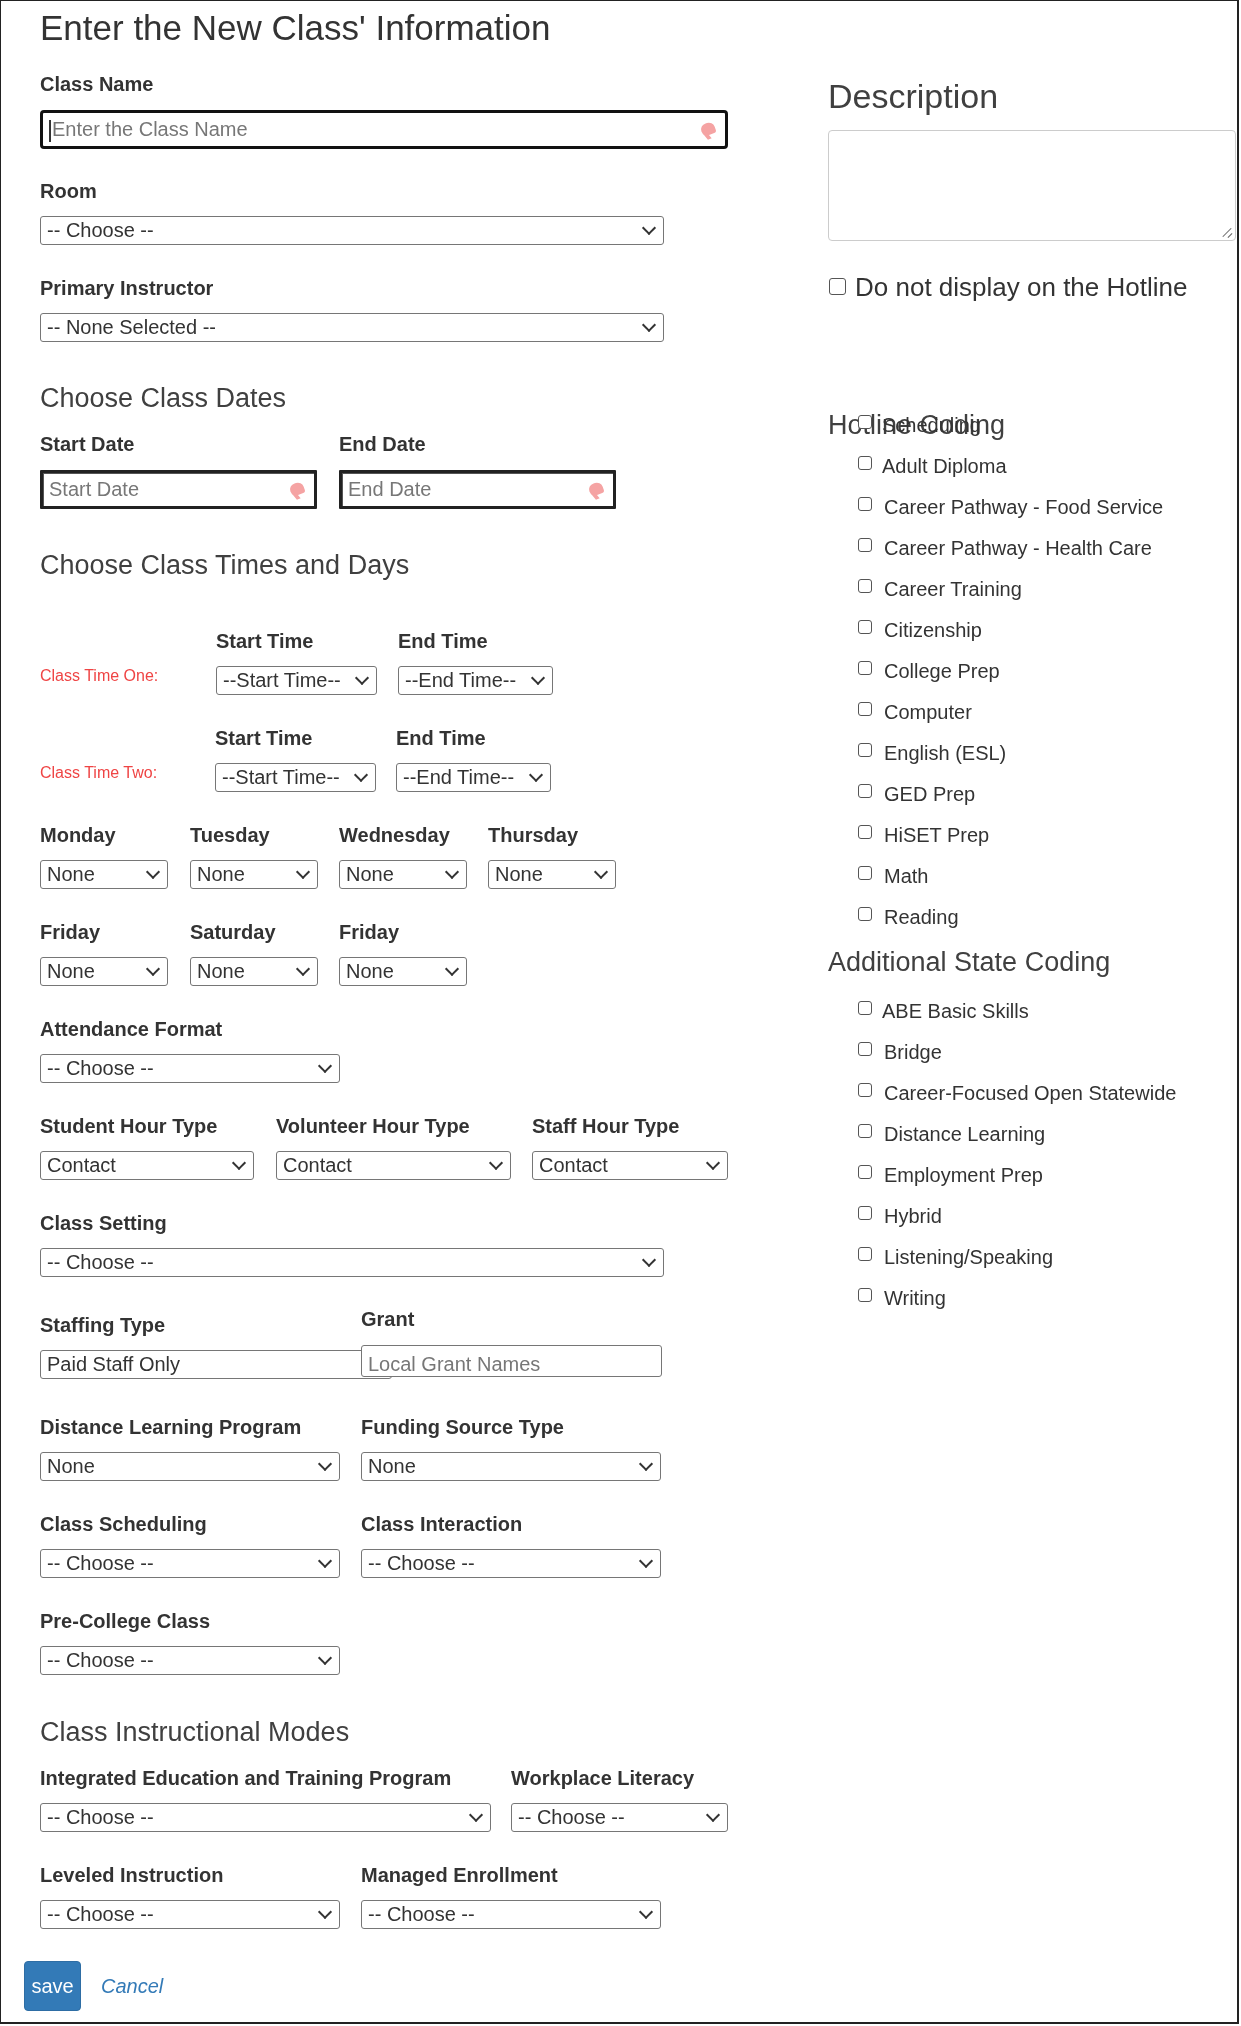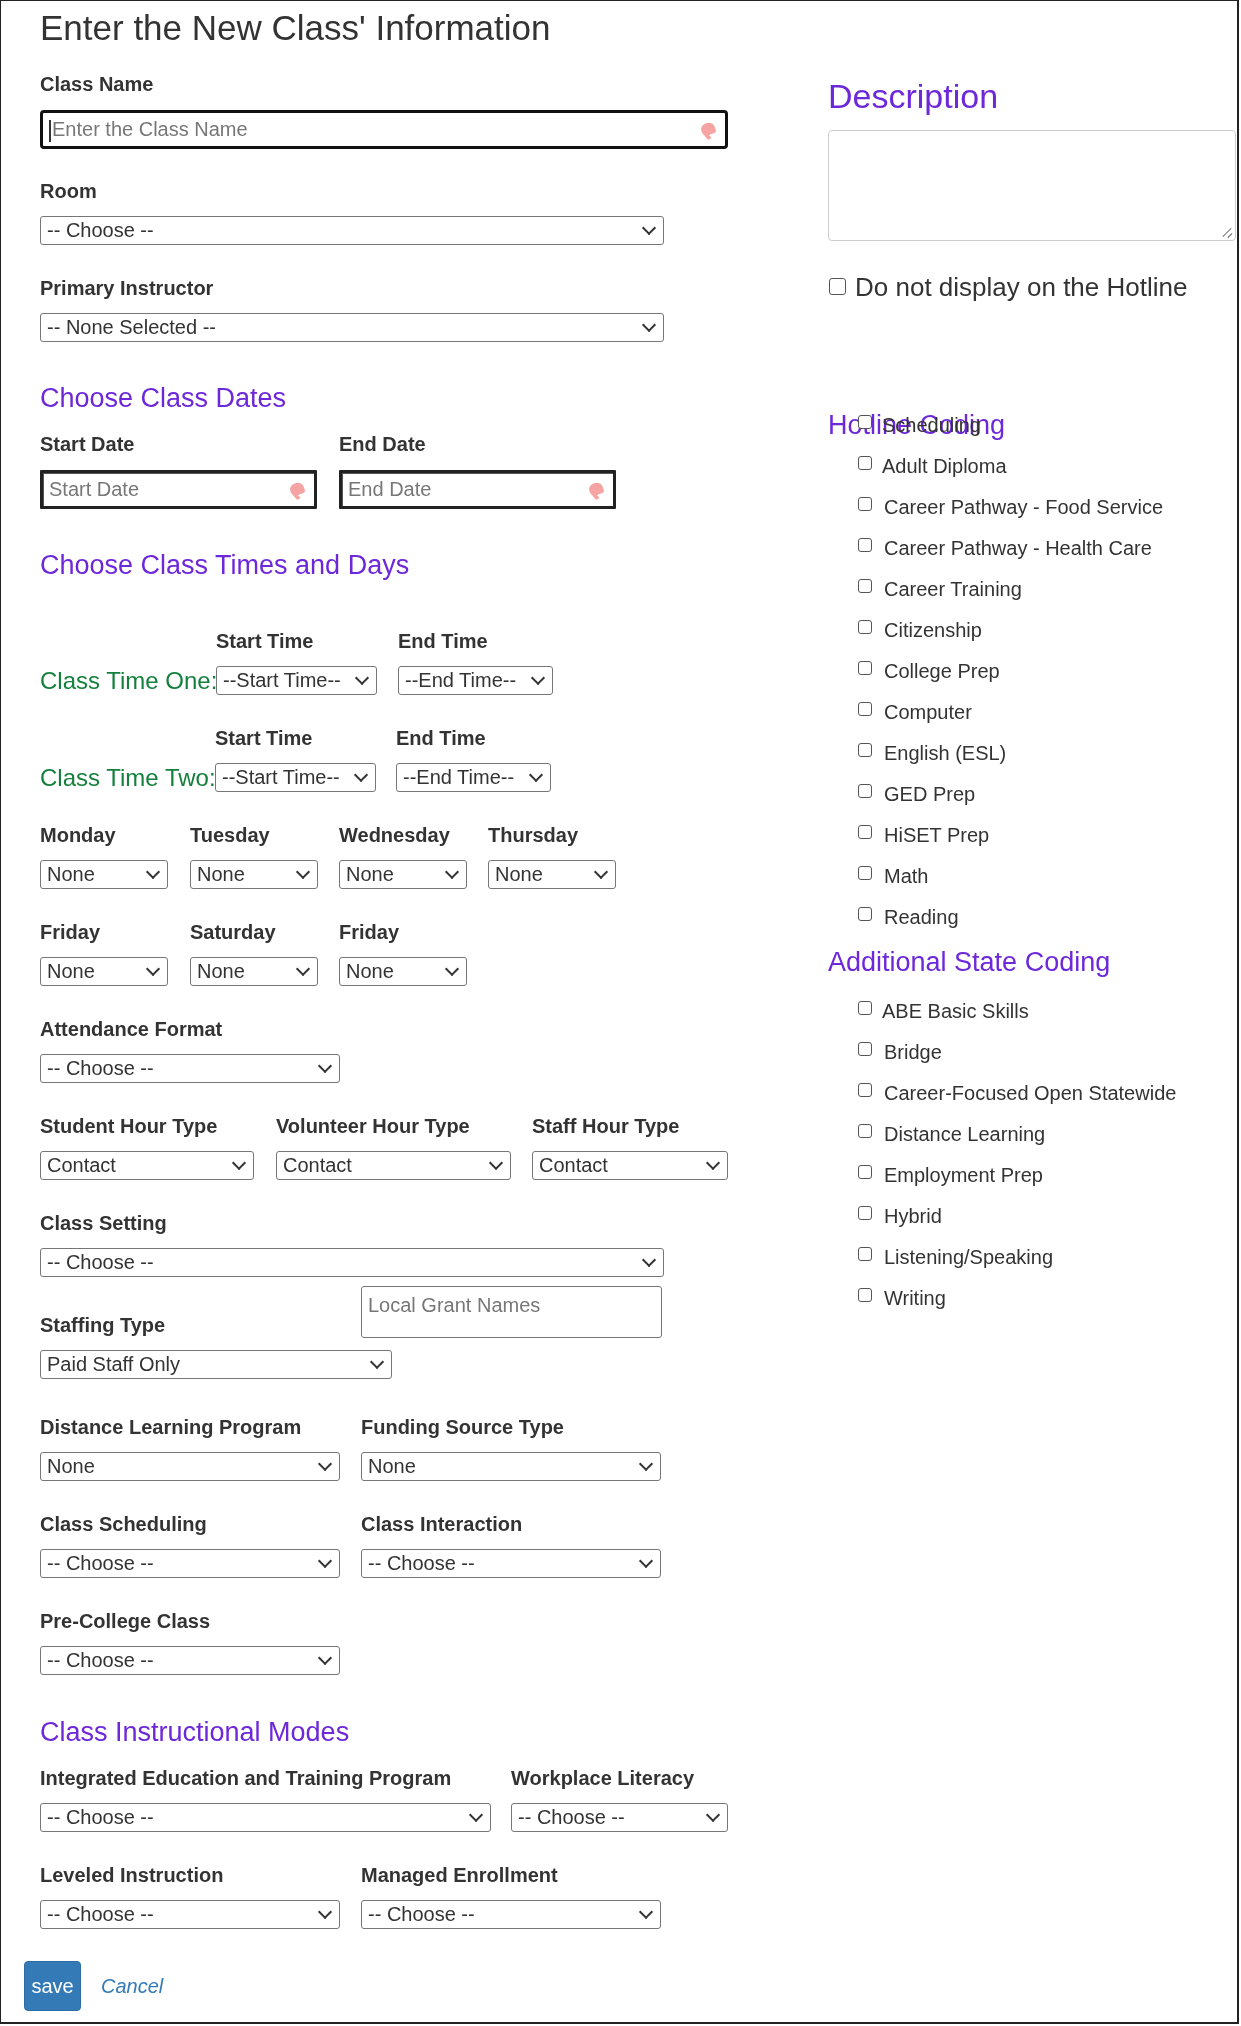--- a/index.html
+++ b/index.html
@@ -4,23 +4,23 @@
 <style>
   html, body { margin:0; padding:0; }
   body {
     width:1241px; height:2026px; position:relative; overflow:hidden;
     background:#ffffff; color:#333333;
     font-family:"Liberation Sans", sans-serif;
   }
   .frame { position:absolute; left:0; top:0; width:1239px; height:2024px; border:1px solid #222; box-sizing:border-box; border-right:2px solid #222; border-bottom:2px solid #222; }
   .abs { position:absolute; }
   .h1 { font-size:35px; color:#333; white-space:nowrap; }
-  .h3 { font-size:27px; color:#6d28d9; white-space:nowrap; }
+  .h3 { font-size:27px; color:#404040; white-space:nowrap; }
   .lbl { font-size:20px; font-weight:bold; color:#333; white-space:nowrap; }
-  .plain { font-size:24px; color:#15803d; white-space:nowrap; }
+  .plain { font-size:16px; color:#ef4444; white-space:nowrap; }
   .sel {
     position:absolute; box-sizing:border-box; height:29px;
     border:1px solid #767676; border-radius:3px; background:#fff;
     font-size:20px; color:#333; padding:0 30px 0 6px; line-height:27px;
     white-space:nowrap; overflow:hidden;
   }
   .sel .chev {
     position:absolute; right:9px; top:8px; width:8px; height:8px;
     border-right:2px solid #333; border-bottom:2px solid #333;
     transform:rotate(45deg); transform-origin:center;
@@ -178,21 +178,21 @@
 <div class="abs lbl" style="left:40px; top:1212px;">Class Setting</div>
 <div class="sel" style="left:40px; top:1248px; width:624px;">
   <span>-- Choose --</span><span class="chev"></span>
 </div>
 
 <div class="abs lbl" style="left:40px; top:1314px;">Staffing Type</div>
 <div class="sel" style="left:40px; top:1350px; width:352px;">
   <span>Paid Staff Only</span><span class="chev"></span>
 </div>
 <div class="abs lbl" style="left:361px; top:1308px;">Grant</div>
-<div class="txt light" style="left:361px; top:1286px; width:301px; height:52px; line-height:37px;">
+<div class="txt light" style="left:361px; top:1345px; width:301px; height:32px; line-height:37px;">
   <span>Local Grant Names</span>
 </div>
 
 <div class="abs lbl" style="left:40px; top:1416px;">Distance Learning Program</div>
 <div class="sel" style="left:40px; top:1452px; width:300px;">
   <span>None</span><span class="chev"></span>
 </div>
 <div class="abs lbl" style="left:361px; top:1416px;">Funding Source Type</div>
 <div class="sel" style="left:361px; top:1452px; width:300px;">
   <span>None</span><span class="chev"></span>

